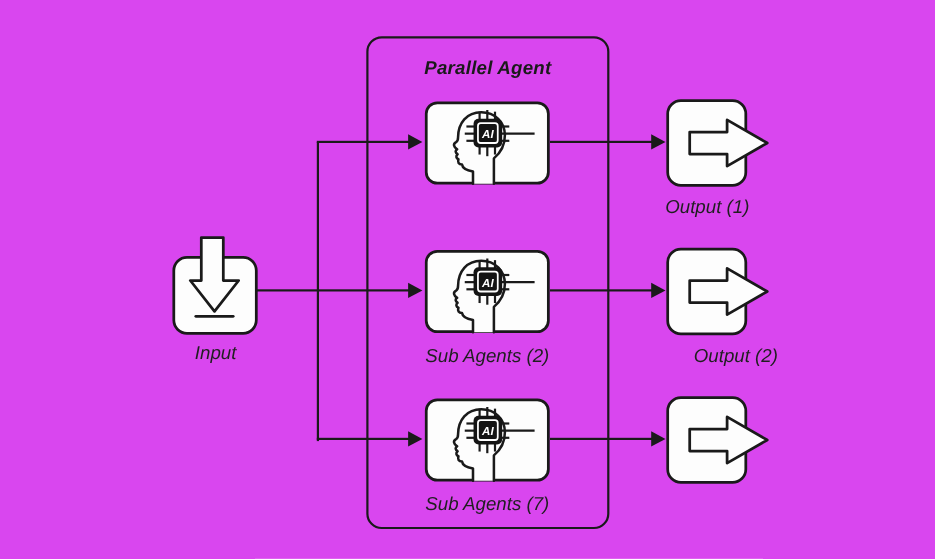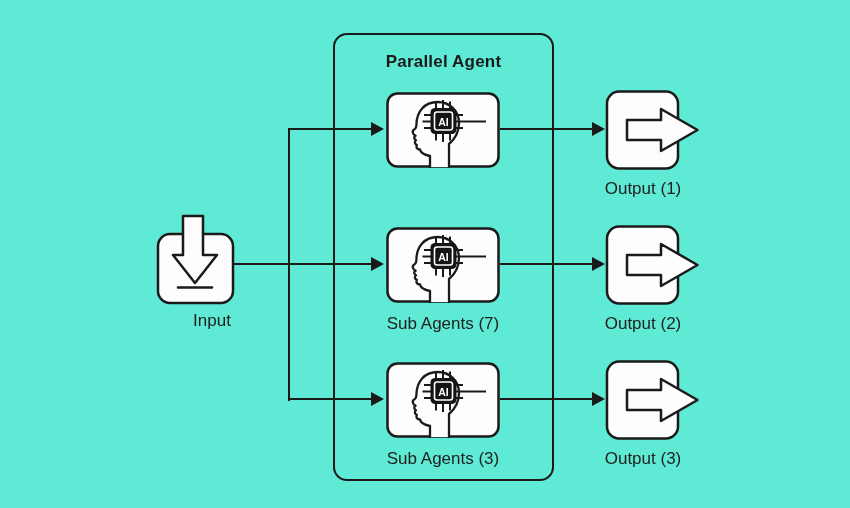--- a/index.html
+++ b/index.html
@@ -2,21 +2,21 @@
 <html><head>
 <meta charset="utf-8">
 <style>
   html,body{margin:0;padding:0;}
   body{
     width:850px;height:508px;
     background:#fdfdfd;
     font-family:"Liberation Sans", sans-serif;
     overflow:hidden;
   }
-  .canvas{position:relative;width:850px;height:508px;background:#5eead4;}
+  .canvas{position:relative;width:850px;height:508px;background:#d946ef;font-style:italic;}
   .hline{position:absolute;height:2px;background:#1a1a1a;}
   .vline{position:absolute;width:2px;background:#1a1a1a;}
   .arrowhead{
     position:absolute;width:0;height:0;
     border-top:7px solid transparent;
     border-bottom:7px solid transparent;
     border-left:13px solid #1a1a1a;
   }
   .pa-container{
     position:absolute;left:333px;top:33px;width:221px;height:448px;
@@ -87,47 +87,46 @@
   <div class="arrowhead" style="left:592px;top:392px;"></div>
 
   <div class="pa-container"></div>
   <div class="pa-title">Parallel Agent</div>
 
   <svg class="input-svg" viewBox="0 0 92 102" xmlns="http://www.w3.org/2000/svg">
     <rect x="8" y="28" width="75" height="69" rx="12" fill="#fdfdfd" stroke="#1a1a1a" stroke-width="2.5"></rect>
     <path d="M33 10 L53 10 L53 49 L67 49 L45 77 L23 49 L33 49 Z" fill="#fdfdfd" stroke="#1a1a1a" stroke-width="2.5" stroke-linejoin="round"></path>
     <path d="M28 81.5 H62" stroke="#1a1a1a" stroke-width="2.5" stroke-linecap="round"></path>
   </svg>
-  <div class="node-label" style="left:162px;top:311px;width:100px;">Input</div>
+  <div class="node-label" style="left:146px;top:311px;width:100px;">Input</div>
 
   <svg class="sub-box-svg" style="top:92px;" viewBox="0 0 114 76" xmlns="http://www.w3.org/2000/svg" xmlns:xlink="http://www.w3.org/1999/xlink">
     <rect x="1.5" y="1.5" width="111" height="73" rx="10" fill="#fdfdfd" stroke="#1a1a1a" stroke-width="2.5"></rect>
     <use href="#agent-head" xlink:href="#agent-head"></use>
   </svg>
 
   <svg class="sub-box-svg" style="top:227px;" viewBox="0 0 114 76" xmlns="http://www.w3.org/2000/svg" xmlns:xlink="http://www.w3.org/1999/xlink">
     <rect x="1.5" y="1.5" width="111" height="73" rx="10" fill="#fdfdfd" stroke="#1a1a1a" stroke-width="2.5"></rect>
     <use href="#agent-head" xlink:href="#agent-head"></use>
   </svg>
-  <div class="node-label" style="left:376px;top:314px;width:134px;">Sub Agents (7)</div>
+  <div class="node-label" style="left:376px;top:314px;width:134px;">Sub Agents (2)</div>
 
   <svg class="sub-box-svg" style="top:362px;" viewBox="0 0 114 76" xmlns="http://www.w3.org/2000/svg" xmlns:xlink="http://www.w3.org/1999/xlink">
     <rect x="1.5" y="1.5" width="111" height="73" rx="10" fill="#fdfdfd" stroke="#1a1a1a" stroke-width="2.5"></rect>
     <use href="#agent-head" xlink:href="#agent-head"></use>
   </svg>
-  <div class="node-label" style="left:376px;top:449px;width:134px;">Sub Agents (3)</div>
+  <div class="node-label" style="left:376px;top:449px;width:134px;">Sub Agents (7)</div>
 
   <svg class="out-svg" style="top:87px;" viewBox="0 0 105 86" xmlns="http://www.w3.org/2000/svg" xmlns:xlink="http://www.w3.org/1999/xlink">
     <use href="#out-icon" xlink:href="#out-icon"></use>
   </svg>
   <div class="node-label" style="left:595px;top:179px;width:96px;text-align:center;">Output (1)</div>
 
   <svg class="out-svg" style="top:222px;" viewBox="0 0 105 86" xmlns="http://www.w3.org/2000/svg" xmlns:xlink="http://www.w3.org/1999/xlink">
     <use href="#out-icon" xlink:href="#out-icon"></use>
   </svg>
-  <div class="node-label" style="left:595px;top:314px;width:96px;">Output (2)</div>
+  <div class="node-label" style="left:621px;top:314px;width:96px;">Output (2)</div>
 
   <svg class="out-svg" style="top:357px;" viewBox="0 0 105 86" xmlns="http://www.w3.org/2000/svg" xmlns:xlink="http://www.w3.org/1999/xlink">
     <use href="#out-icon" xlink:href="#out-icon"></use>
   </svg>
-  <div class="node-label" style="left:595px;top:449px;width:96px;">Output (3)</div>
 
 </div>
 
 </body></html>

